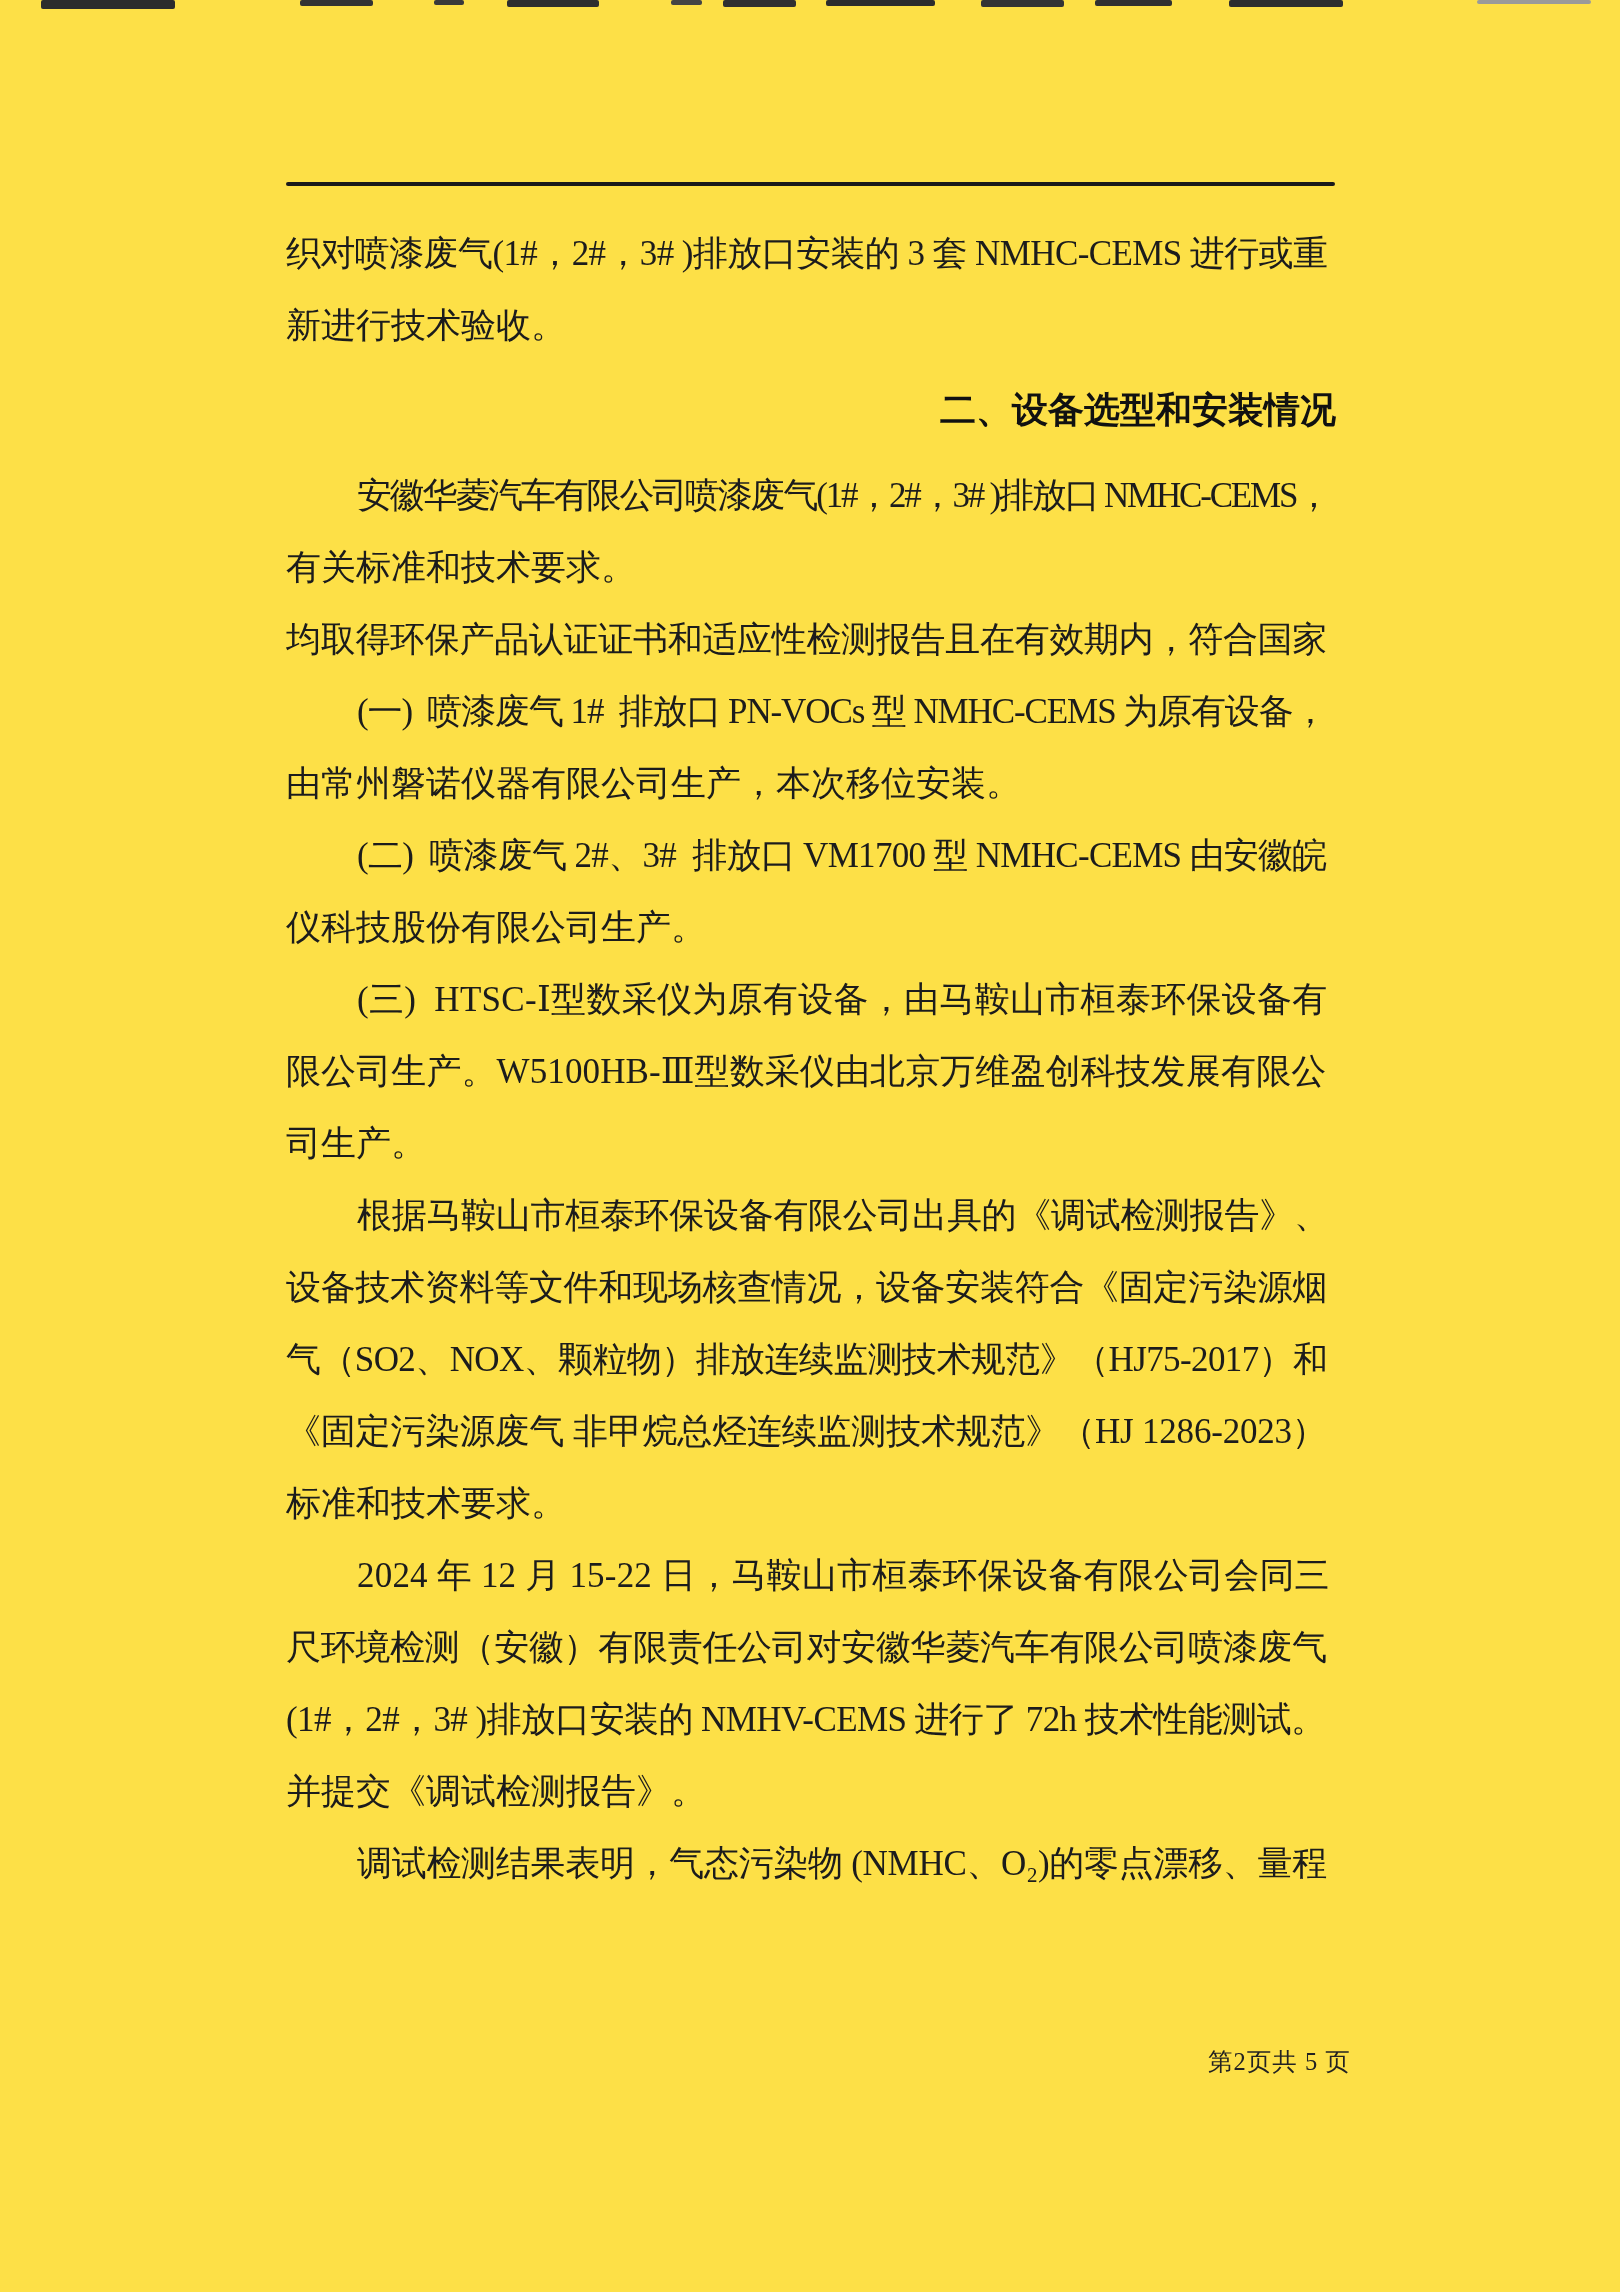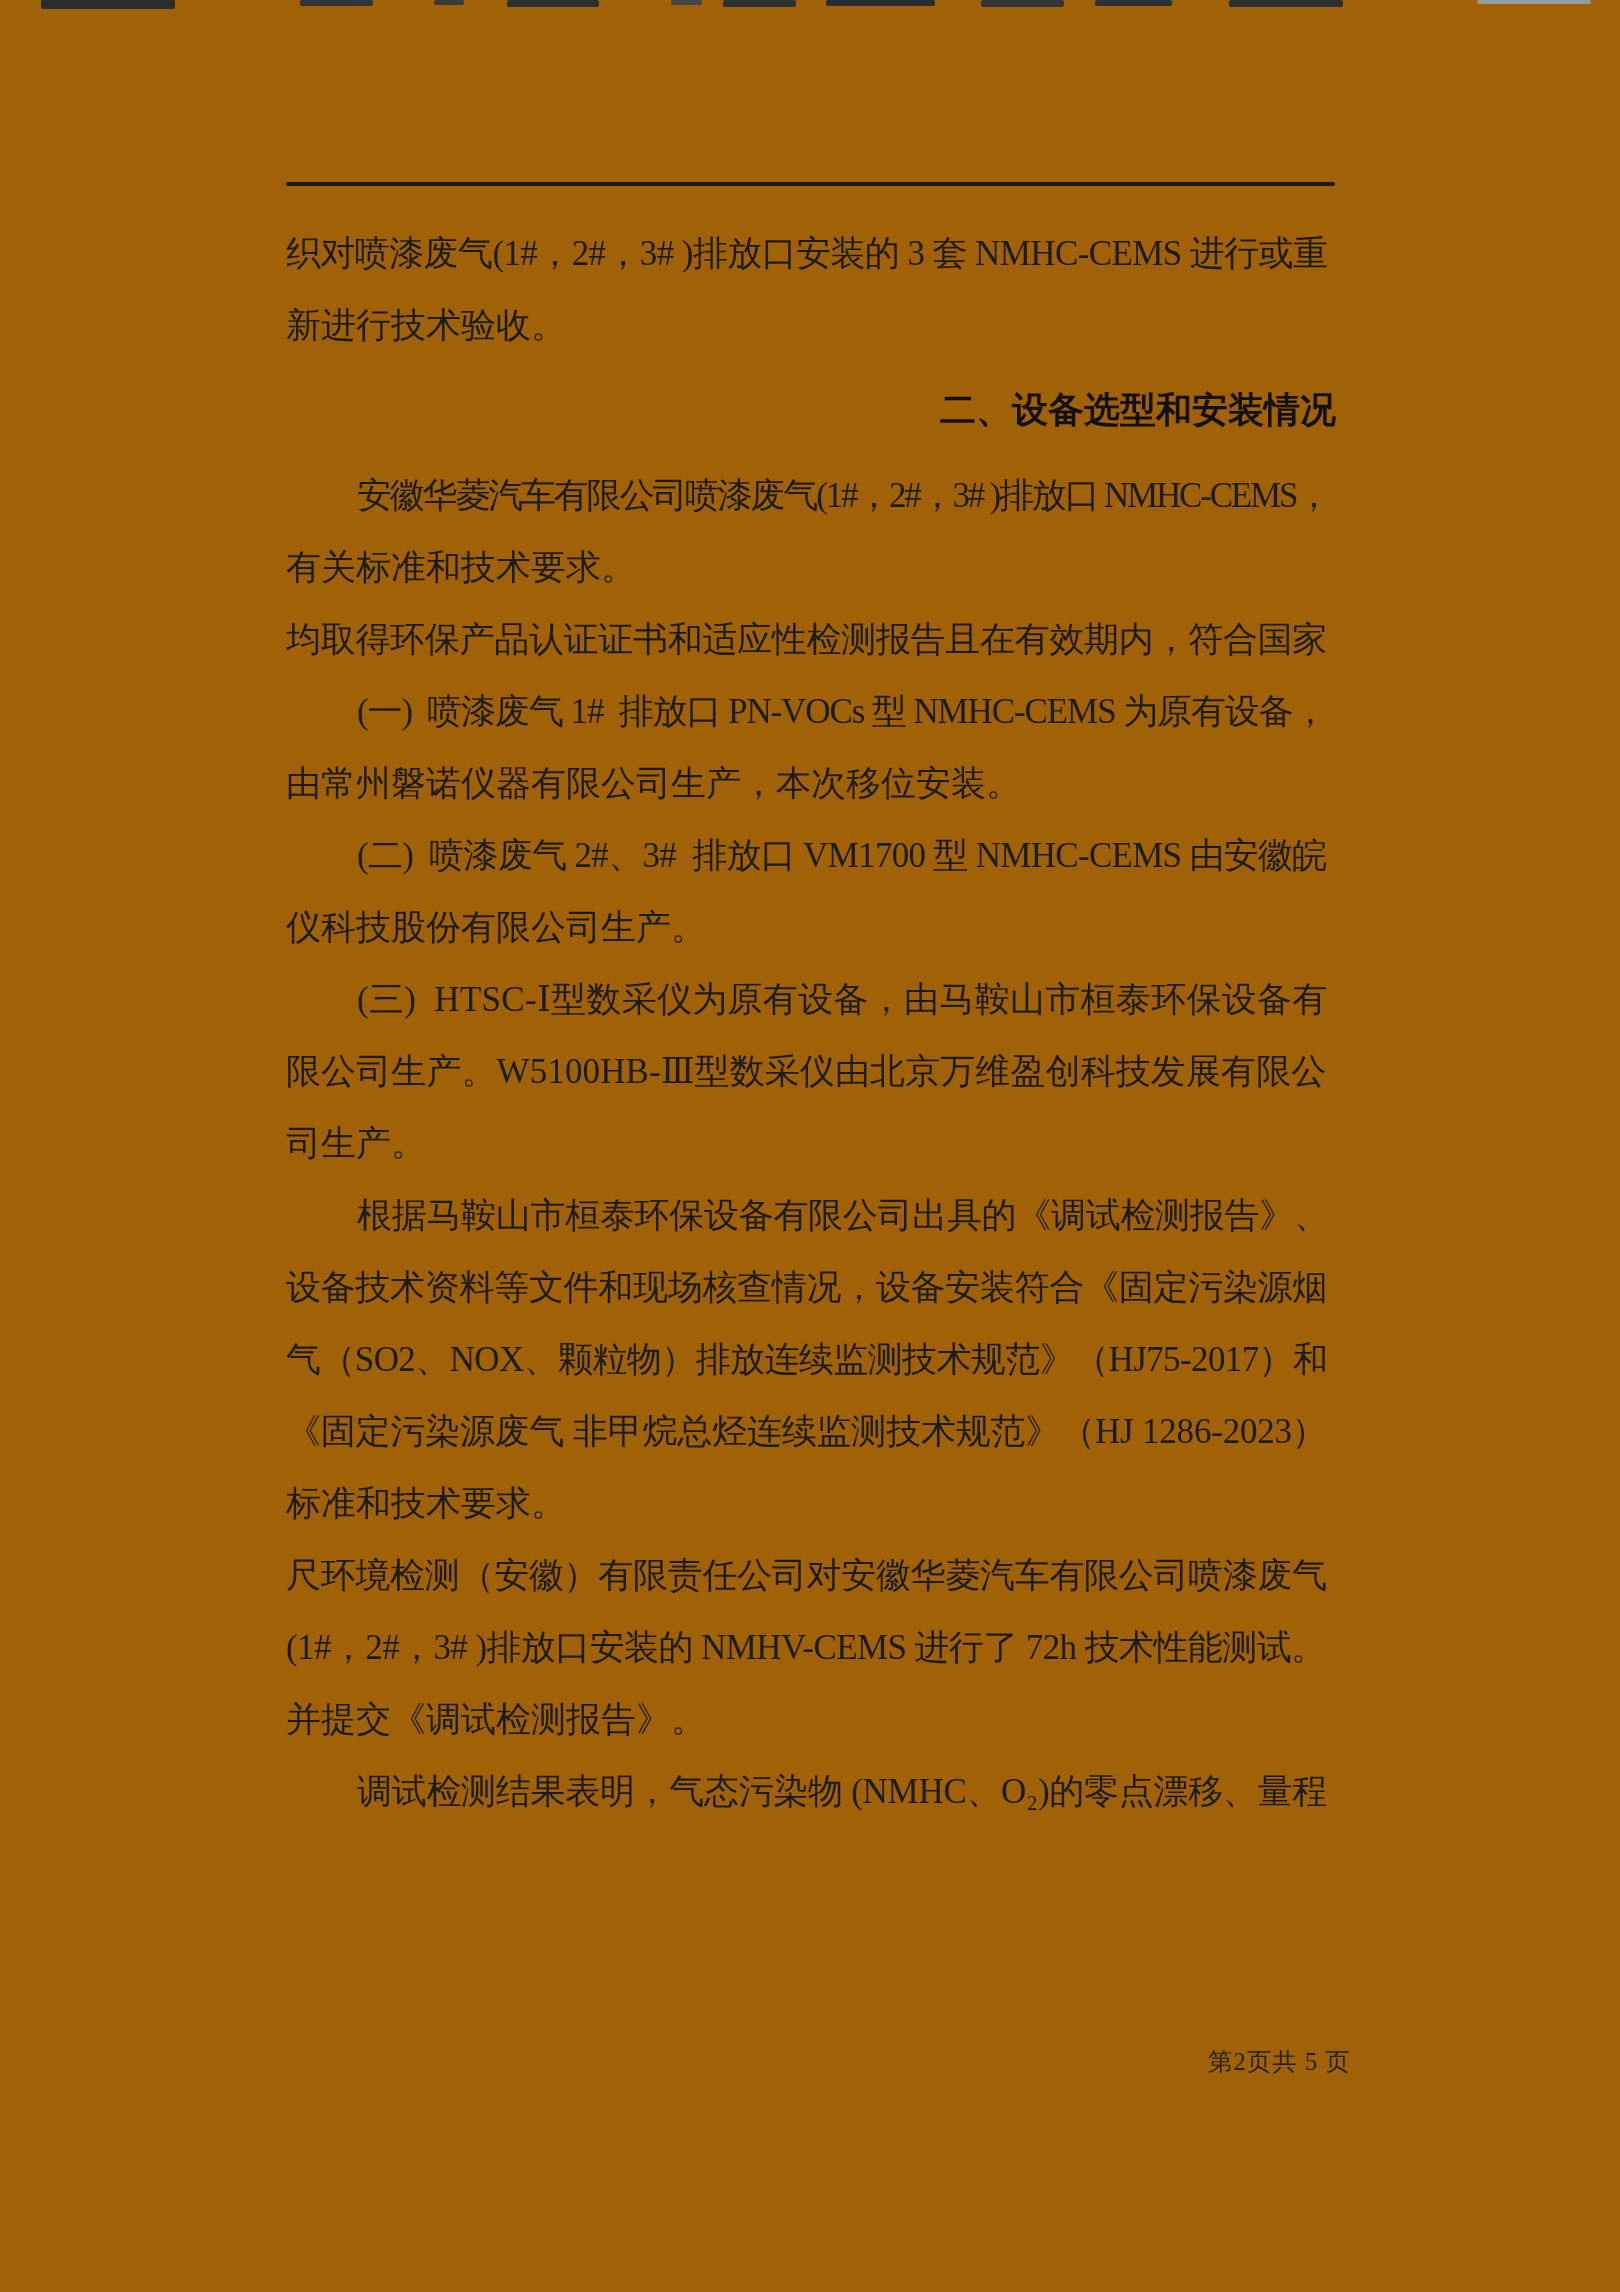--- a/index.html
+++ b/index.html
@@ -1,19 +1,19 @@
 <!DOCTYPE html>
 <html><head>
 <meta charset="utf-8">
 <style>
   html,body{margin:0;padding:0;background:#e8e8e8;}
   .page{
     position:relative;
     width:1620px;height:2293px;
-    background:#a16207;
+    background:#fde047;
     overflow:hidden;
     font-family:"Liberation Serif","DejaVu Serif",serif;
     color:#1c1c1c;
   }
   
   .noise-strip{position:absolute;top:0;left:0;width:100%;height:13.7px;}
   .noise-dash{position:absolute;top:0;border-radius:2px;filter:blur(0.6px);}
   
   .header-rule{
     position:absolute;top:182px;left:286px;width:1049px;height:3.9px;
@@ -72,20 +72,21 @@
       <div class="line indent fill"><span style="letter-spacing: -0.7px;">(二)  喷漆废气 2#、3#  排放口 VM1700 型 NMHC-CEMS 由安徽皖</span></div>
       <div class="line"><span>仪科技股份有限公司生产。</span></div>
       <div class="line indent fill"><span style="letter-spacing: 0.3px;">(三)  HTSC-Ⅰ型数采仪为原有设备，由马鞍山市桓泰环保设备有</span></div>
       <div class="line fill"><span style="letter-spacing: 0.1px;">限公司生产。W5100HB-Ⅲ型数采仪由北京万维盈创科技发展有限公</span></div>
       <div class="line"><span>司生产。</span></div>
       <div class="line indent fill"><span style="letter-spacing: -0.3px;">根据马鞍山市桓泰环保设备有限公司出具的《调试检测报告》、</span></div>
       <div class="line fill"><span style="letter-spacing: -0.3px;">设备技术资料等文件和现场核查情况，设备安装符合《固定污染源烟</span></div>
       <div class="line fill"><span style="letter-spacing: -0.6px;">气（SO2、NOX、颗粒物）排放连续监测技术规范》（HJ75-2017）和</span></div>
       <div class="line fill"><span style="letter-spacing: -0.2px; text-align: right;">《固定污染源废气 非甲烷总烃连续监测技术规范》（HJ 1286-2023）</span></div>
       <div class="line"><span>标准和技术要求。</span></div>
+      <div class="line indent fill"><span style="letter-spacing: 0.2px;">2024 年 12 月 15-22 日，马鞍山市桓泰环保设备有限公司会同三</span></div>
       <div class="line fill"><span style="letter-spacing: -0.3px;">尺环境检测（安徽）有限责任公司对安徽华菱汽车有限公司喷漆废气</span></div>
       <div class="line fill"><span style="letter-spacing: -0.6px;">(1#，2#，3# )排放口安装的 NMHV-CEMS 进行了 72h 技术性能测试。</span></div>
       <div class="line"><span>并提交《调试检测报告》。</span></div>
       <div class="line indent fill"><span style="letter-spacing: -0.3px;">调试检测结果表明，气态污染物 (NMHC、O₂)的零点漂移、量程</span></div>
     </div>
   <div class="footer">第2页共 5 页</div>
 </div>
 
 
 </body></html>

